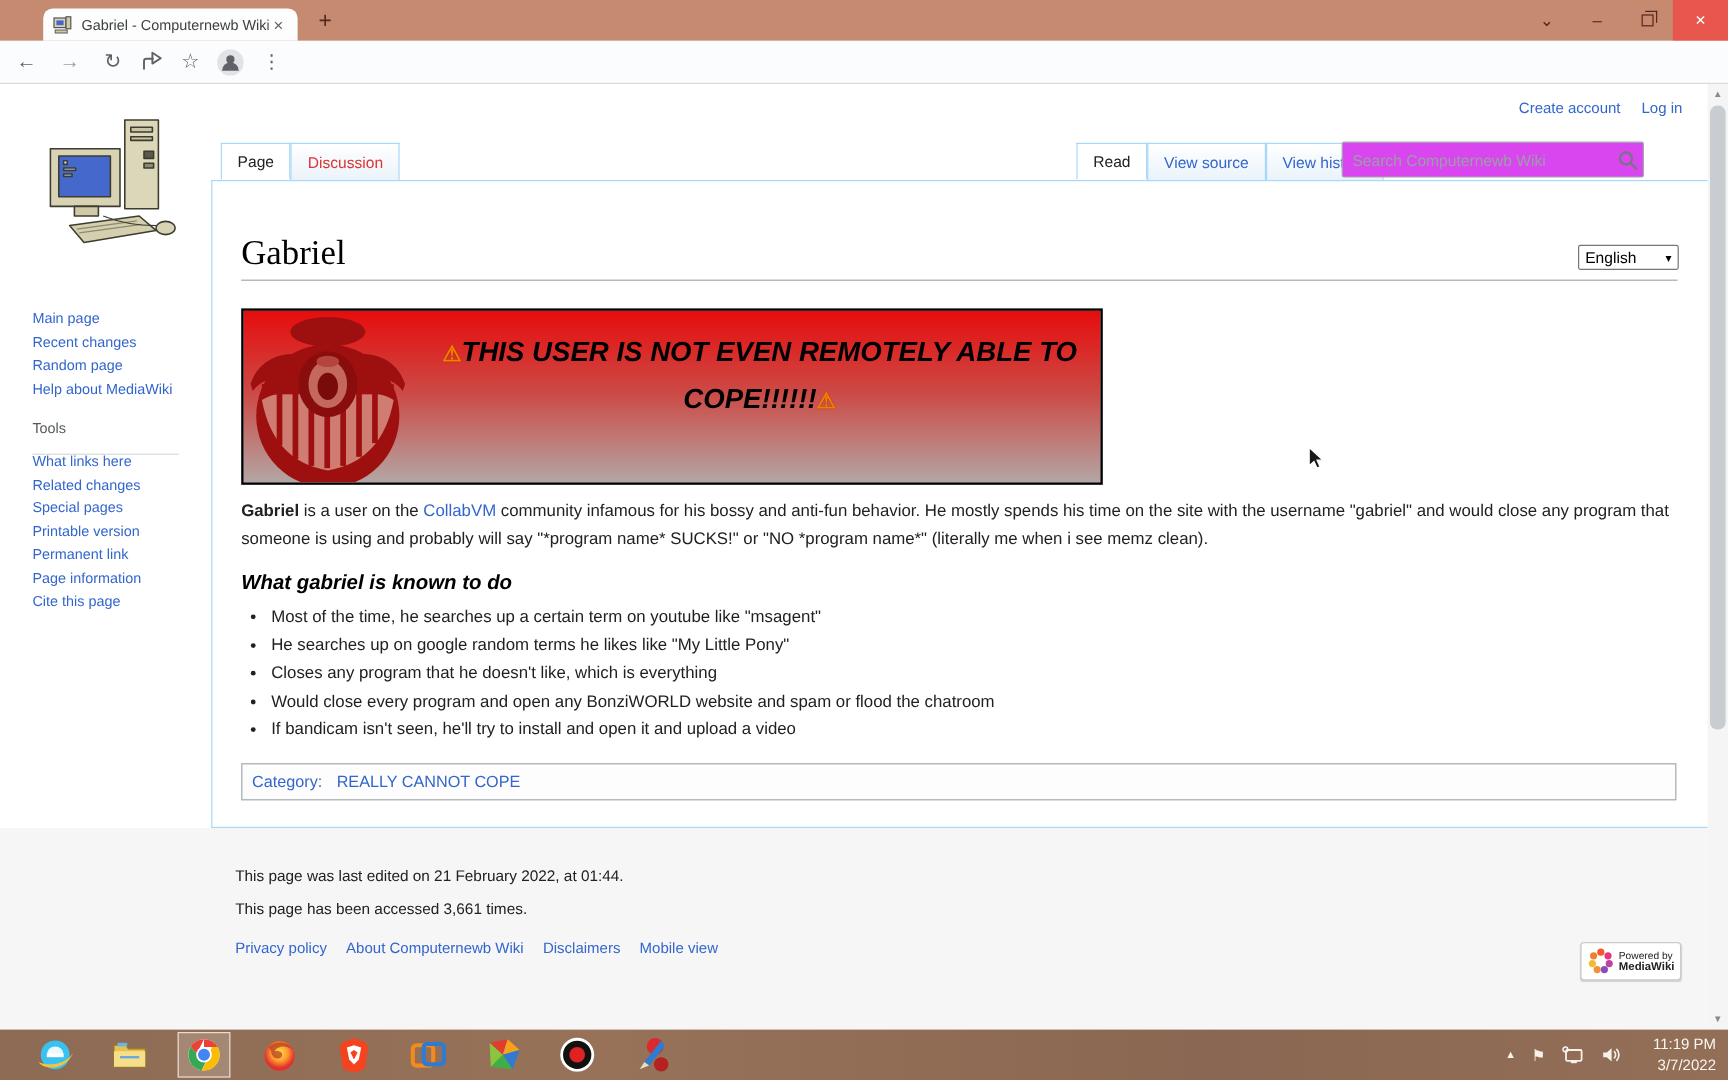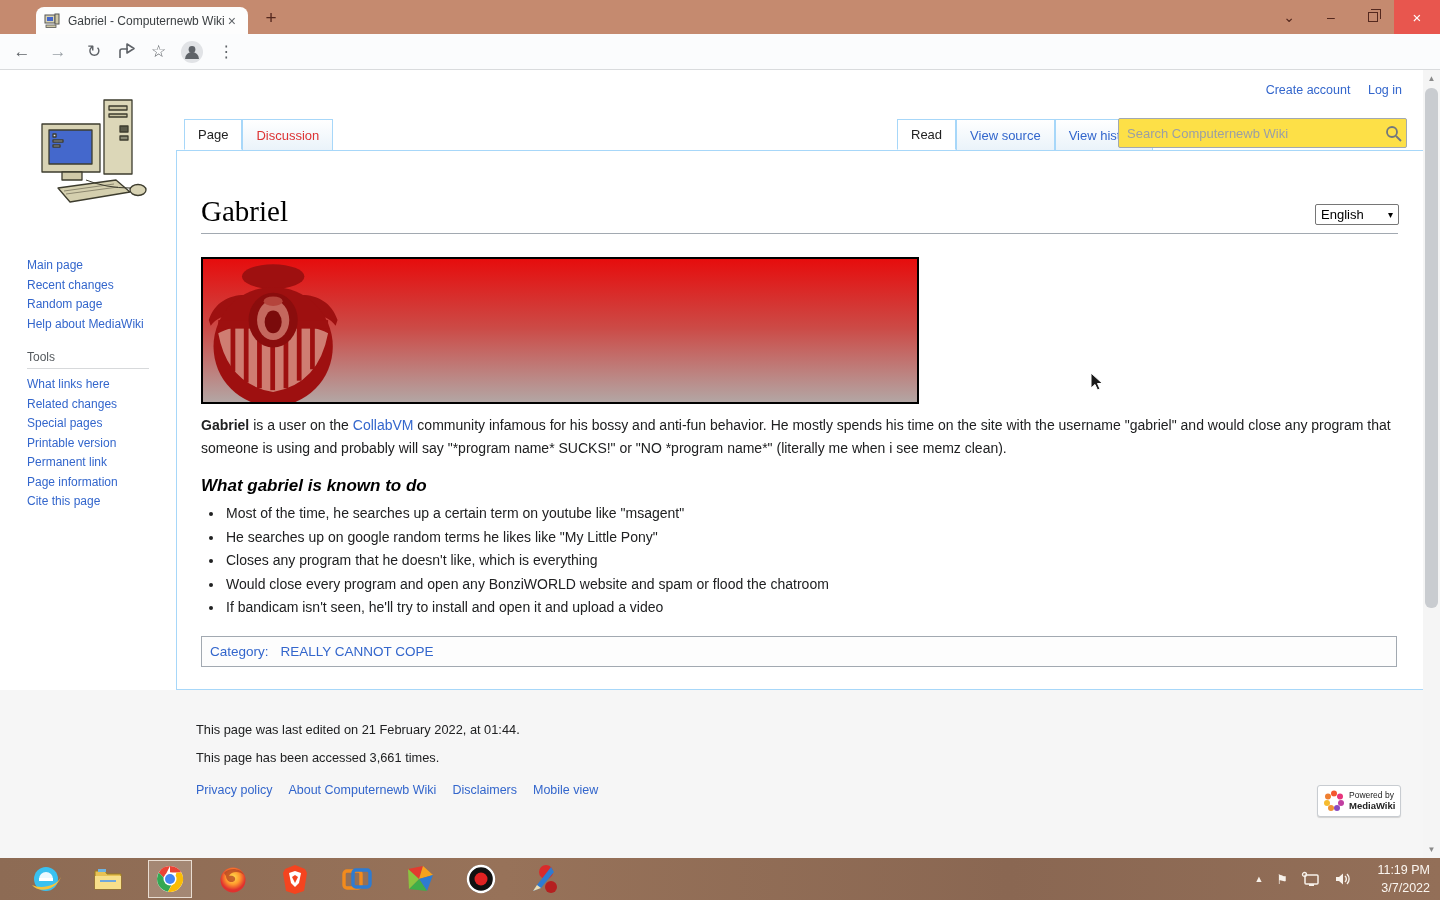--- a/index.html
+++ b/index.html
@@ -48,33 +48,33 @@
 
   a, .link { color:#36c; text-decoration:none; cursor:pointer; }
   .redlink { color:#d33; }
 
   .logo { position:absolute; left:28px; top:22px; width:124px; height:124px; }
 
   .sidebar { position:absolute; left:0; top:0; width:176px; }
   .snav { position:absolute; left:27px; top:186px; list-style:none; }
   .snav li, .stools li { font-size:12px; line-height:19.5px; white-space:nowrap; }
   .tools-h { position:absolute; left:27px; top:280px; font-size:12px; color:#54595d;
-             width:122px; border-bottom:1px solid #d7d9db; padding-bottom:4px; }
+             width:122px; border-bottom:1px solid #d7d9db; padding-bottom:14px; }
   .stools { position:absolute; left:27px; top:305px; list-style:none; }
 
   .contentbox { position:absolute; left:176px; top:80px; width:1247px; height:540px; background:#fff;
                 border-left:1px solid #a7d7f9; border-top:1px solid #a7d7f9; border-bottom:1px solid #a7d7f9; }
 
   .ns-tabs { position:absolute; left:184px; top:49px; display:flex; height:31px; }
   .view-tabs { position:absolute; left:897px; top:49px; display:flex; height:31px; }
   .wtab { padding:0 13px; font-size:13px; display:flex; align-items:center; height:31px;
           background:linear-gradient(#ffffff,#eaf3fa); border:1px solid #a7d7f9; border-bottom:none; }
   .wtab.active { background:#fff; border-bottom:1px solid #fff; margin-bottom:-1px; }
 
-  .wsearch { position:absolute; left:1118px; top:48px; width:289px; height:30px; background:#fde047;
+  .wsearch { position:absolute; left:1118px; top:48px; width:252px; height:30px; background:#d946ef;
              border:1px solid #a2a9b1; border-radius:2px; display:flex; align-items:center; }
   .wsearch input { border:none; outline:none; flex:1; padding:0 8px; font-size:13px; color:#222;
                    font-family:"Liberation Sans",sans-serif; background:transparent; }
   .wsearch input::placeholder { color:#9b9fa5; }
   .wsearch .mag { width:24px; }
 
   .sitenotice { position:absolute; left:176px; top:104px; width:1247px; text-align:center; font-size:13.5px; color:#222; }
 
   .pagetitle { position:absolute; left:201px; top:125px; width:1197px; font-family:"Liberation Serif", serif;
                font-weight:400; font-size:29px; color:#000; border-bottom:1px solid #a2a9b1; padding-bottom:5px; }
@@ -271,20 +271,23 @@
         <rect x="97" y="70" width="5" height="58"></rect>
         <rect x="111" y="70" width="5" height="46"></rect>
         <rect x="14" y="64" width="116" height="9"></rect>
       </g>
       <ellipse cx="72" cy="64" rx="26" ry="29" fill="#8a0d0d"></ellipse>
       <ellipse cx="72" cy="64" rx="17" ry="21" fill="#c4685e"></ellipse>
       <ellipse cx="72" cy="66" rx="9" ry="12" fill="#7a0b0b"></ellipse>
       <ellipse cx="72" cy="44" rx="10" ry="5" fill="#b5443c"></ellipse>
     </svg>
     <div class="banner-text">
+      <div class="b-line1">
+        <span class="warn">⚠</span><span>THIS USER IS NOT EVEN REMOTELY ABLE TO COPE!!!!!!</span><span class="warn">⚠</span>
+      </div>
     </div>
   </div>
 
   <p class="intro"><b>Gabriel</b><span> is a user on the </span><a>CollabVM</a><span> community infamous for his bossy and anti-fun behavior. He mostly spends his time on the site with the username "gabriel" and would close any program that someone is using and probably will say "*program name* SUCKS!" or "NO *program name*" (literally me when i see memz clean).</span></p>
 
   <h3 class="sect-h">What gabriel is known to do</h3>
 
   <ul class="kblist">
     <li>Most of the time, he searches up a certain term on youtube like "msagent"</li>
     <li>He searches up on google random terms he likes like "My Little Pony"</li>

